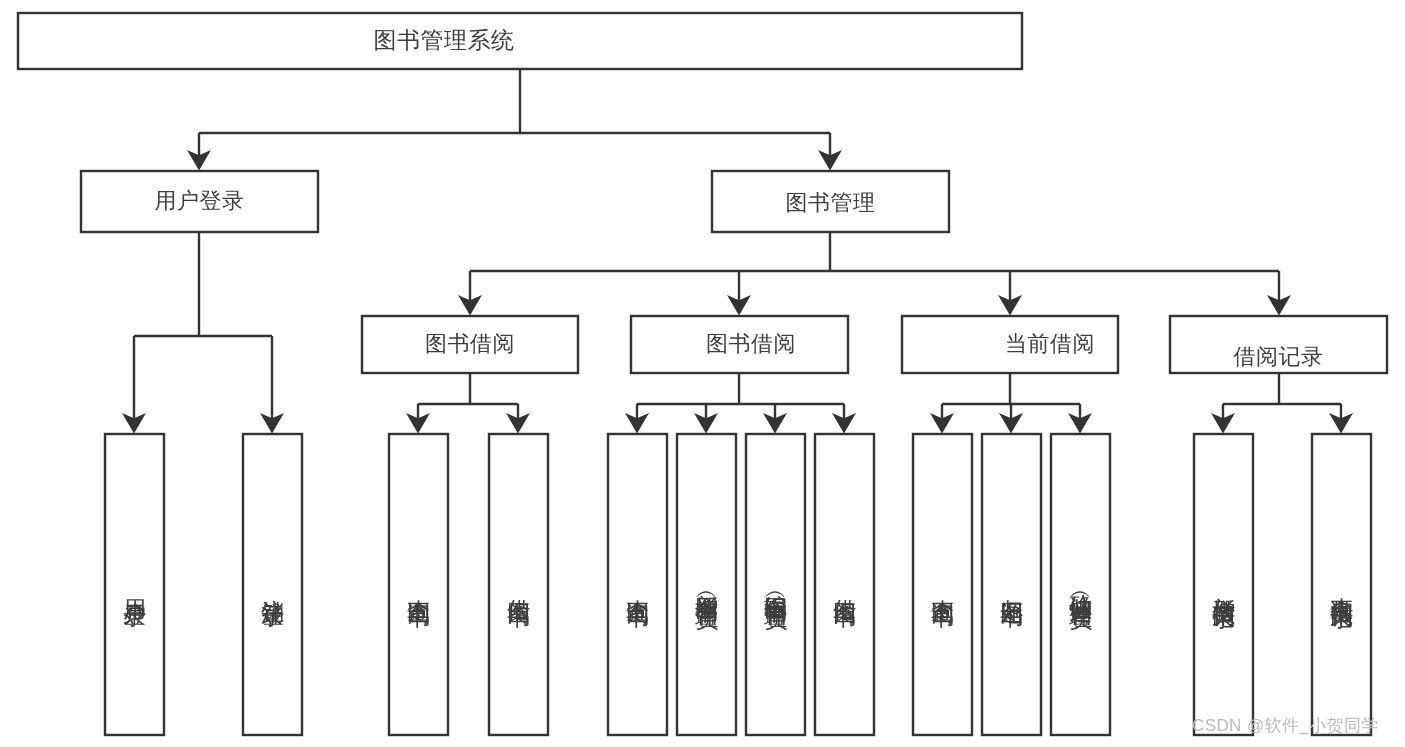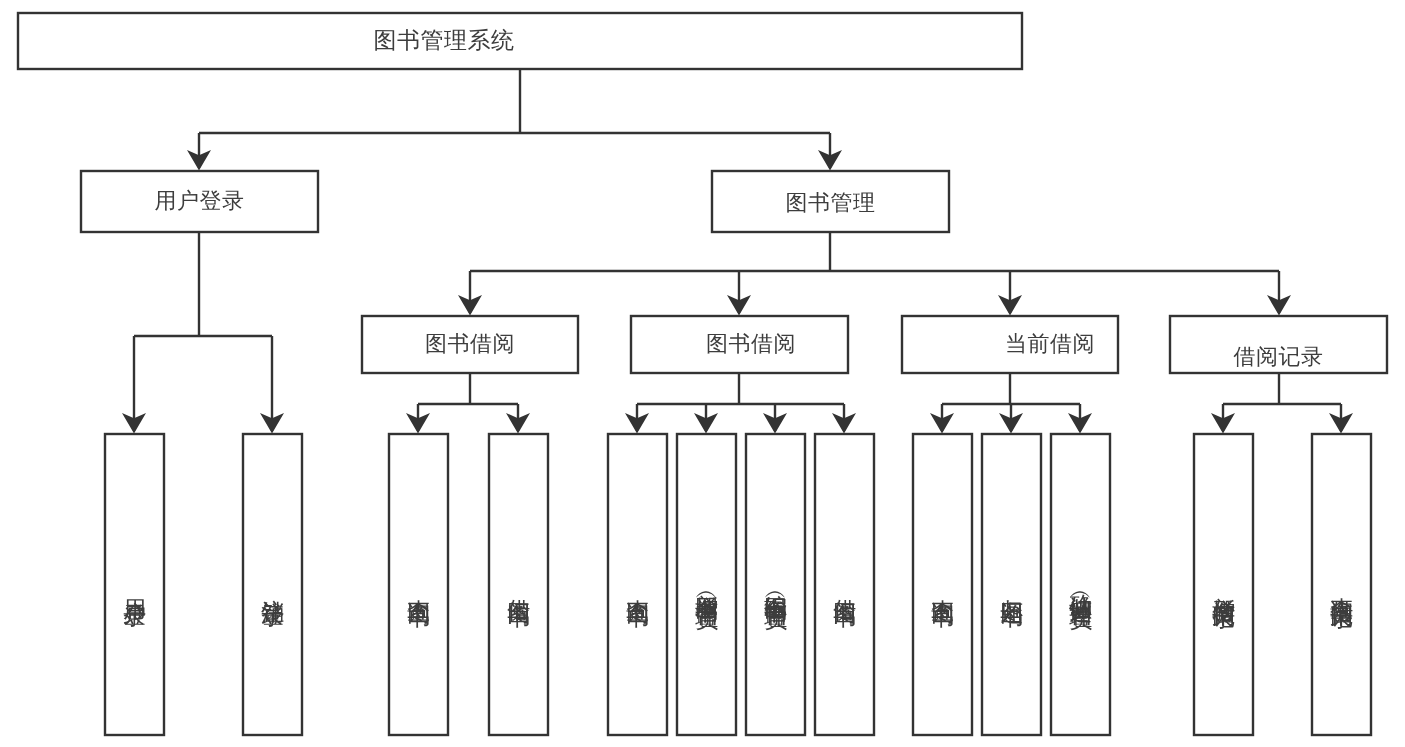--- a/index.html
+++ b/index.html
@@ -175,14 +175,15 @@
   <div class="node-label label-v" style="left:608px; top:434px; width:59px; height:301px;">查询图书</div>
   <div class="node-label label-v" style="left:677px; top:434px; width:59px; height:301px;">新增图书（管理员）</div>
   <div class="node-label label-v" style="left:746px; top:434px; width:59px; height:301px;">编辑图书（管理员）</div>
   <div class="node-label label-v" style="left:815px; top:434px; width:59px; height:301px;">借阅图书</div>
   <div class="node-label label-v" style="left:913px; top:434px; width:59px; height:301px;">查询图书</div>
   <div class="node-label label-v" style="left:982px; top:434px; width:59px; height:301px;">归还图书</div>
   <div class="node-label label-v" style="left:1051px; top:434px; width:59px; height:301px;">确认归还（管理员）</div>
   <div class="node-label label-v" style="left:1194px; top:434px; width:59px; height:301px;">新增借阅记录</div>
   <div class="node-label label-v" style="left:1312px; top:434px; width:59px; height:301px;">查询借阅记录</div>
 
+  <div class="watermark" style="left:1192px; top:714px;">CSDN @软件_小贺同学</div>
 
 </div>
 
 </body></html>

